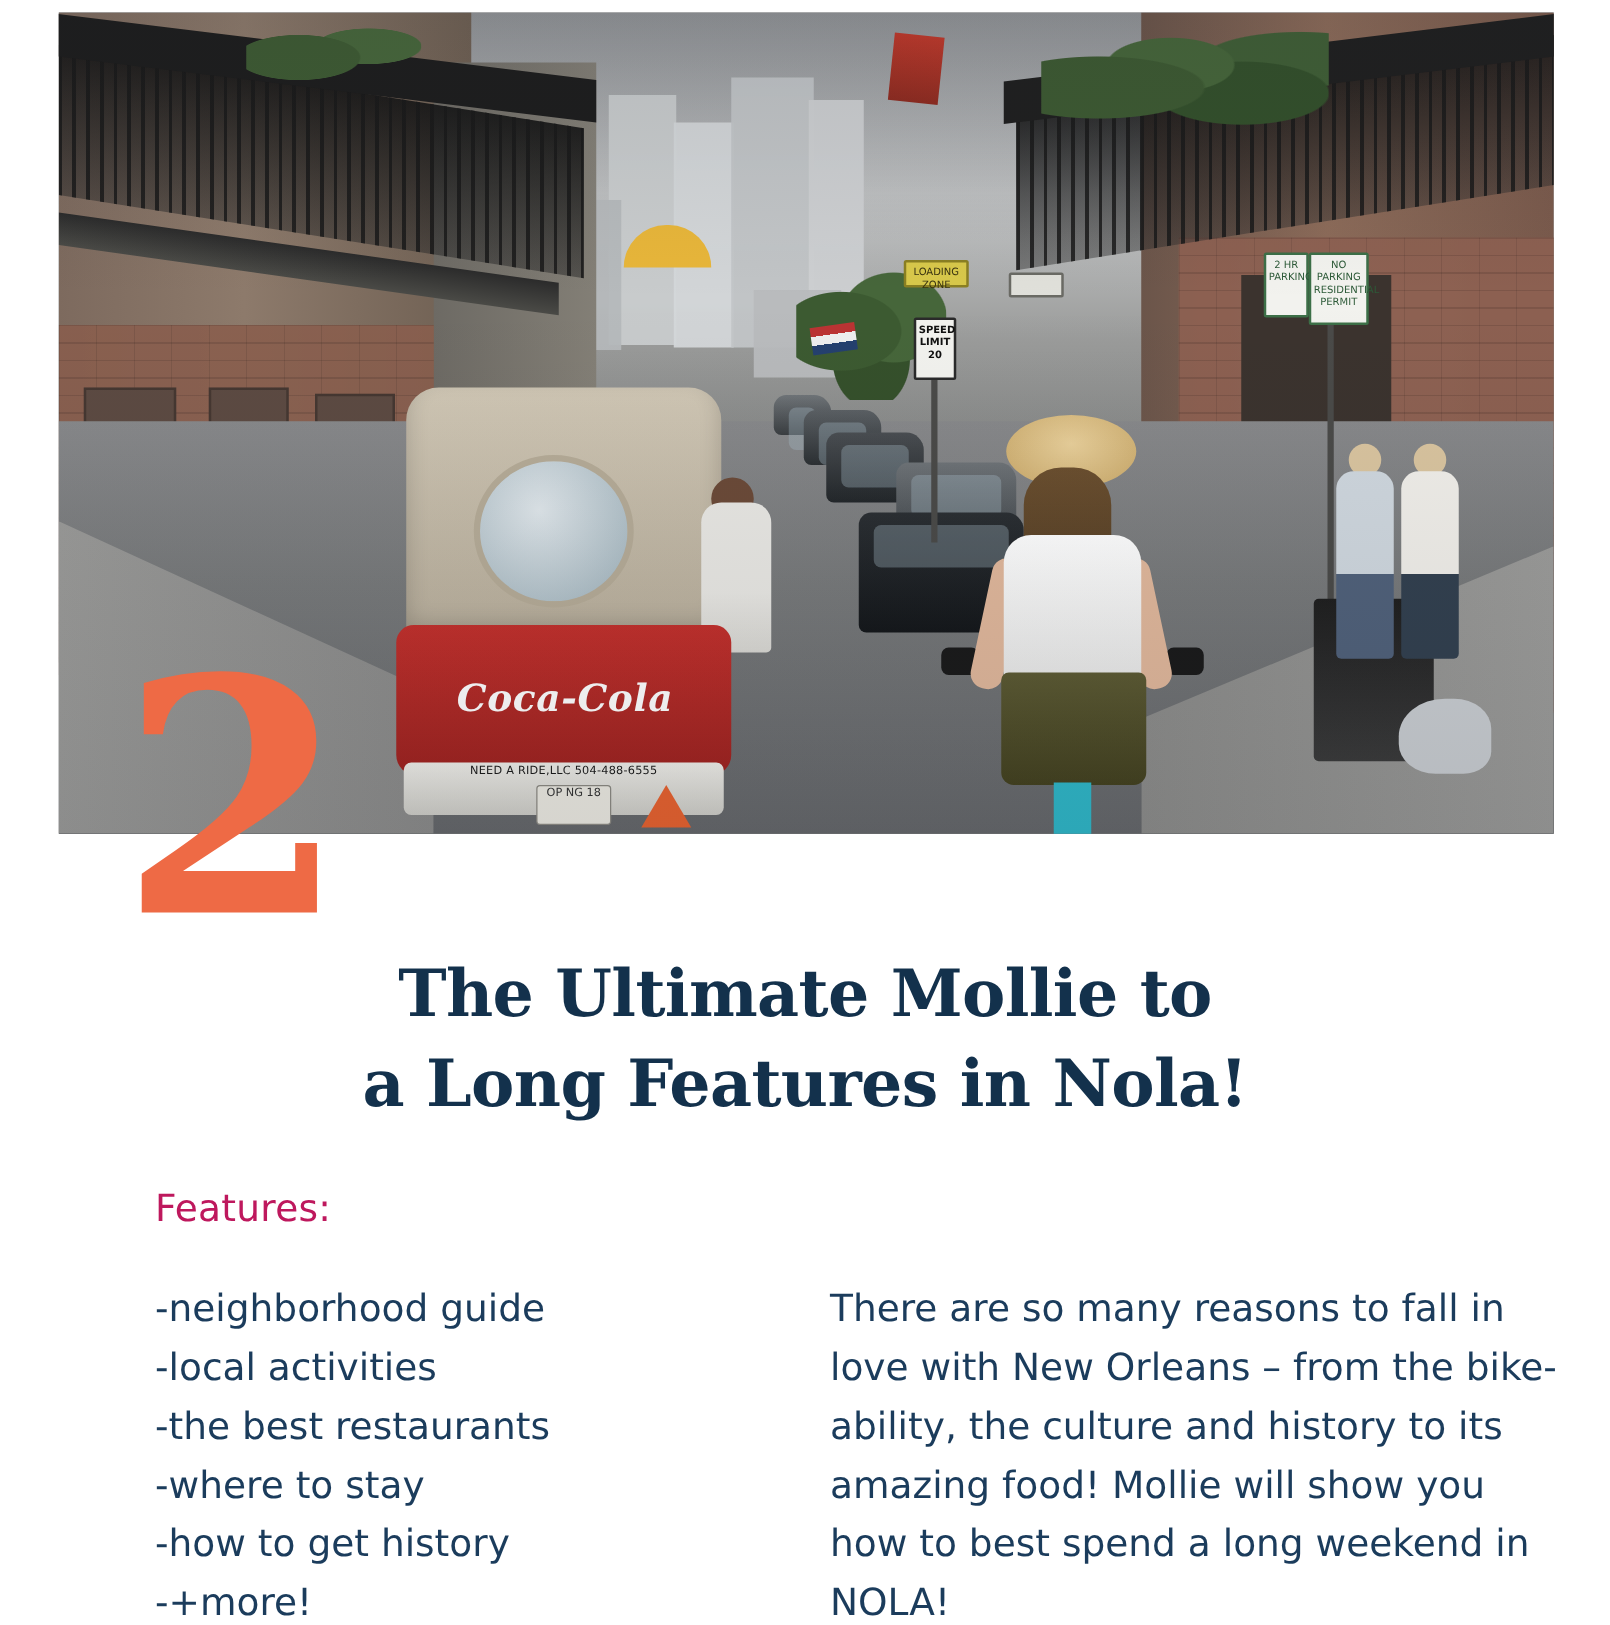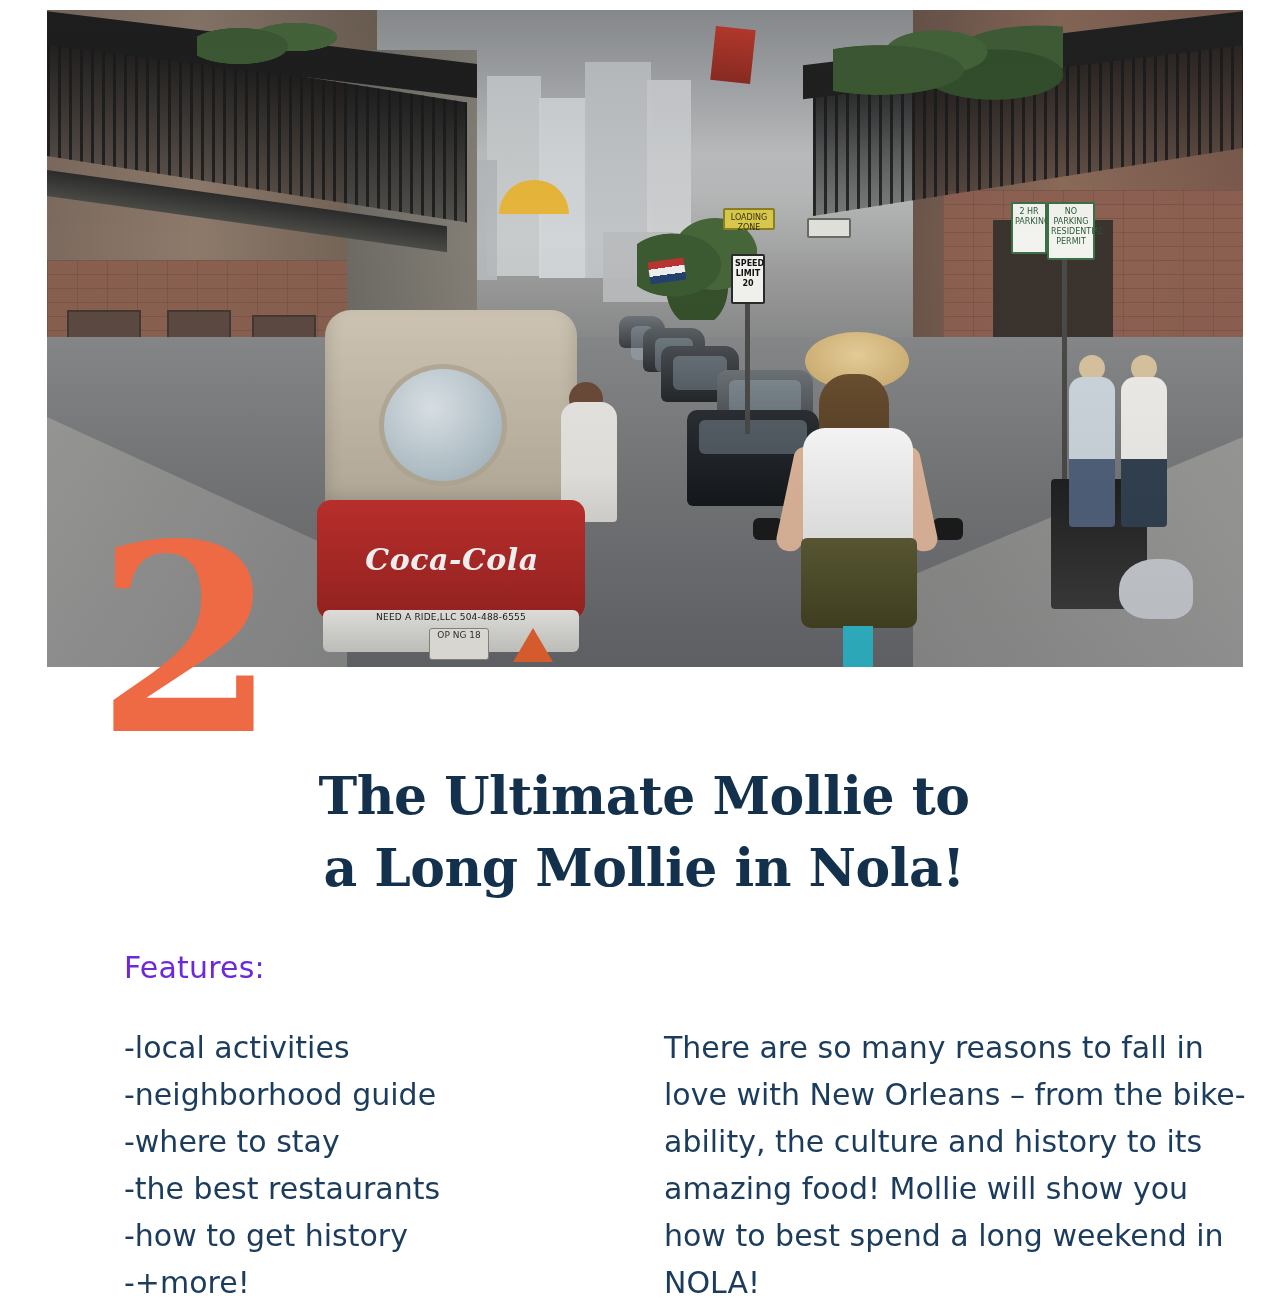--- a/index.html
+++ b/index.html
@@ -495,21 +495,21 @@
     line-height: 72px;
     letter-spacing: -0.5px;
   }
 
   
   .features-label {
     position: absolute;
     left: 124px;
     top: 950px;
     font-size: 30px;
-    color: #6d28d9;
+    color: #be185d;
     letter-spacing: .2px;
   }
   .features-list {
     position: absolute;
     left: 124px;
     top: 1024px;
     font-size: 30px;
     line-height: 47px;
     color: #1b3c5c;
   }
@@ -626,28 +626,28 @@
       <div class="ped w2"></div>
 
       <div class="photo-shade"></div>
     </div>
   </div>
 
   <div class="big-number">2</div>
 
   <div class="title">
     <div>The Ultimate Mollie to</div>
-    <div>a Long Mollie in Nola!</div>
+    <div>a Long Features in Nola!</div>
   </div>
 
   <div class="features-label">Features:</div>
   <div class="features-list">
+    <div>-neighborhood guide</div>
     <div>-local activities</div>
-    <div>-neighborhood guide</div>
+    <div>-the best restaurants</div>
     <div>-where to stay</div>
-    <div>-the best restaurants</div>
     <div>-how to get history</div>
     <div>-+more!</div>
   </div>
 
   <div class="blurb">There are so many reasons to fall in love with New Orleans – from the bike-ability, the culture and history to its amazing food! Mollie will show you how to best spend a long weekend in NOLA!</div>
 
 </div>
 
 </body></html>

